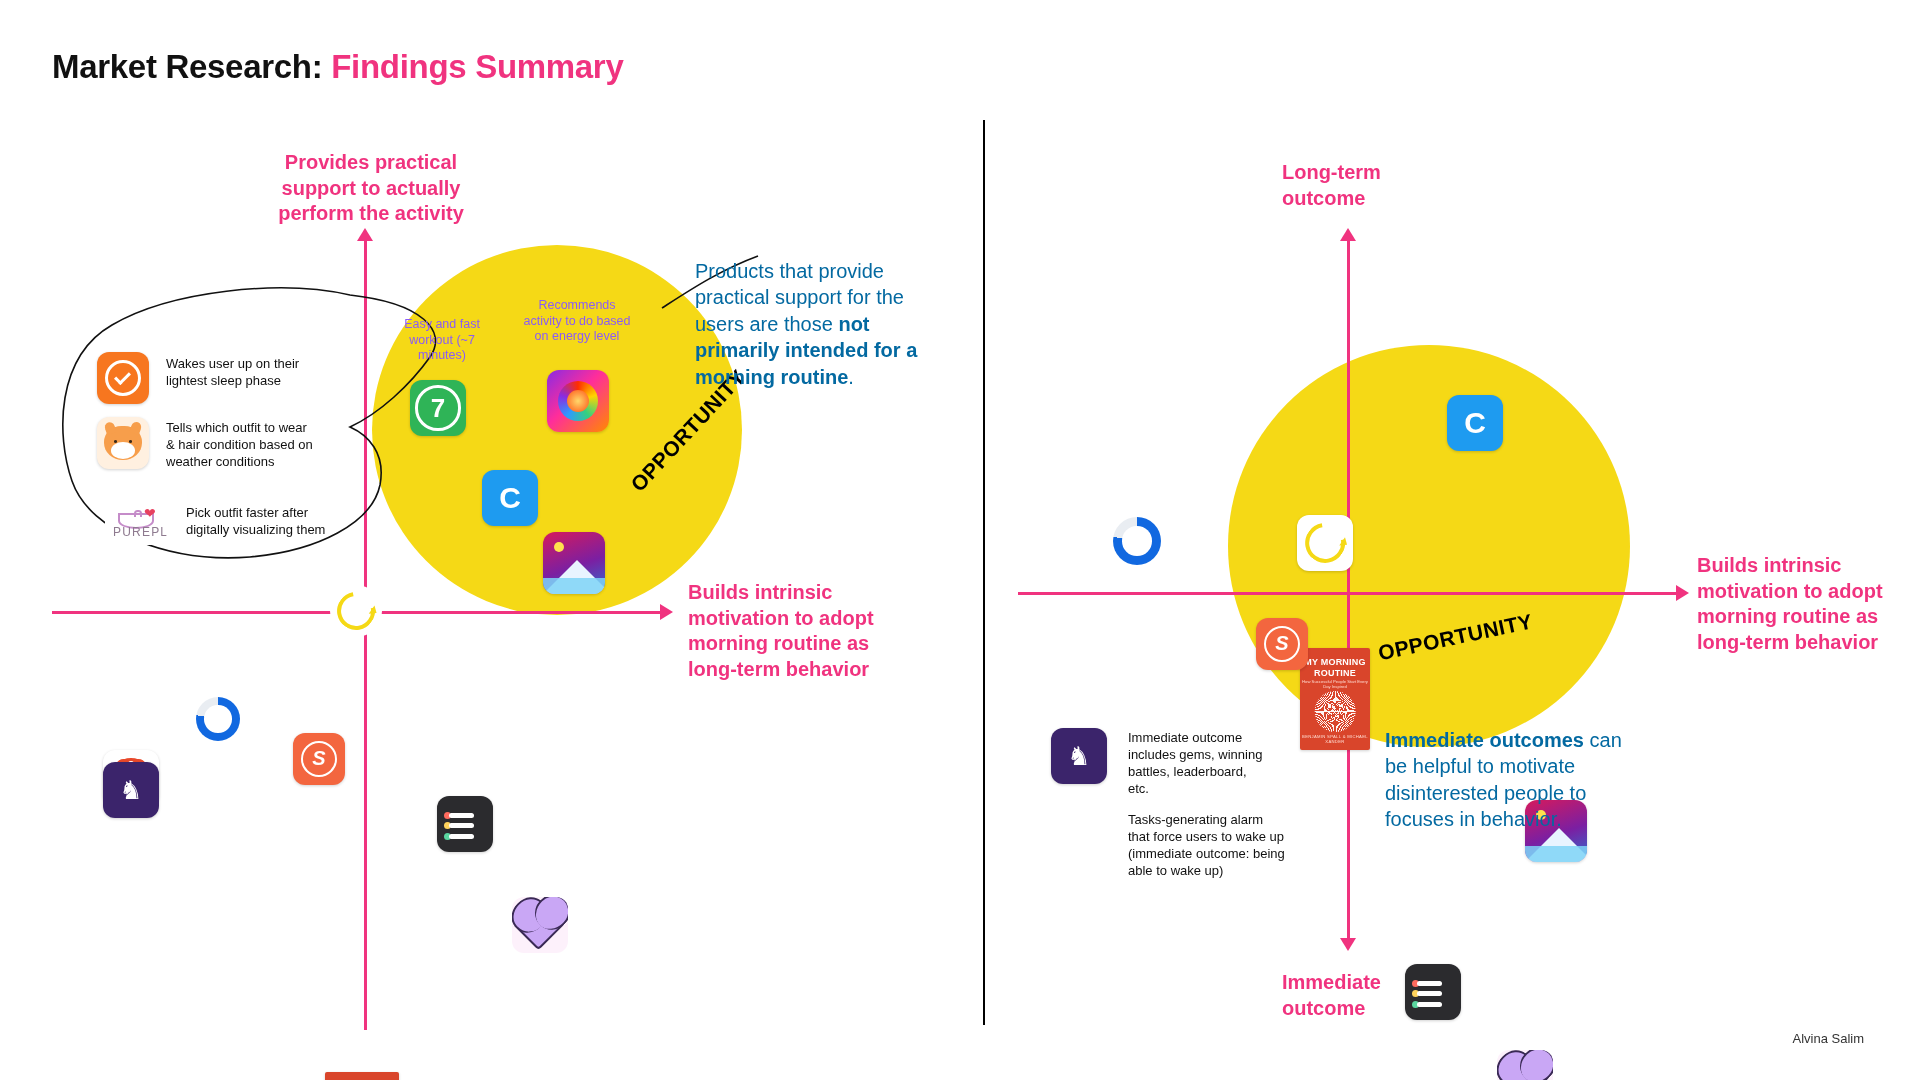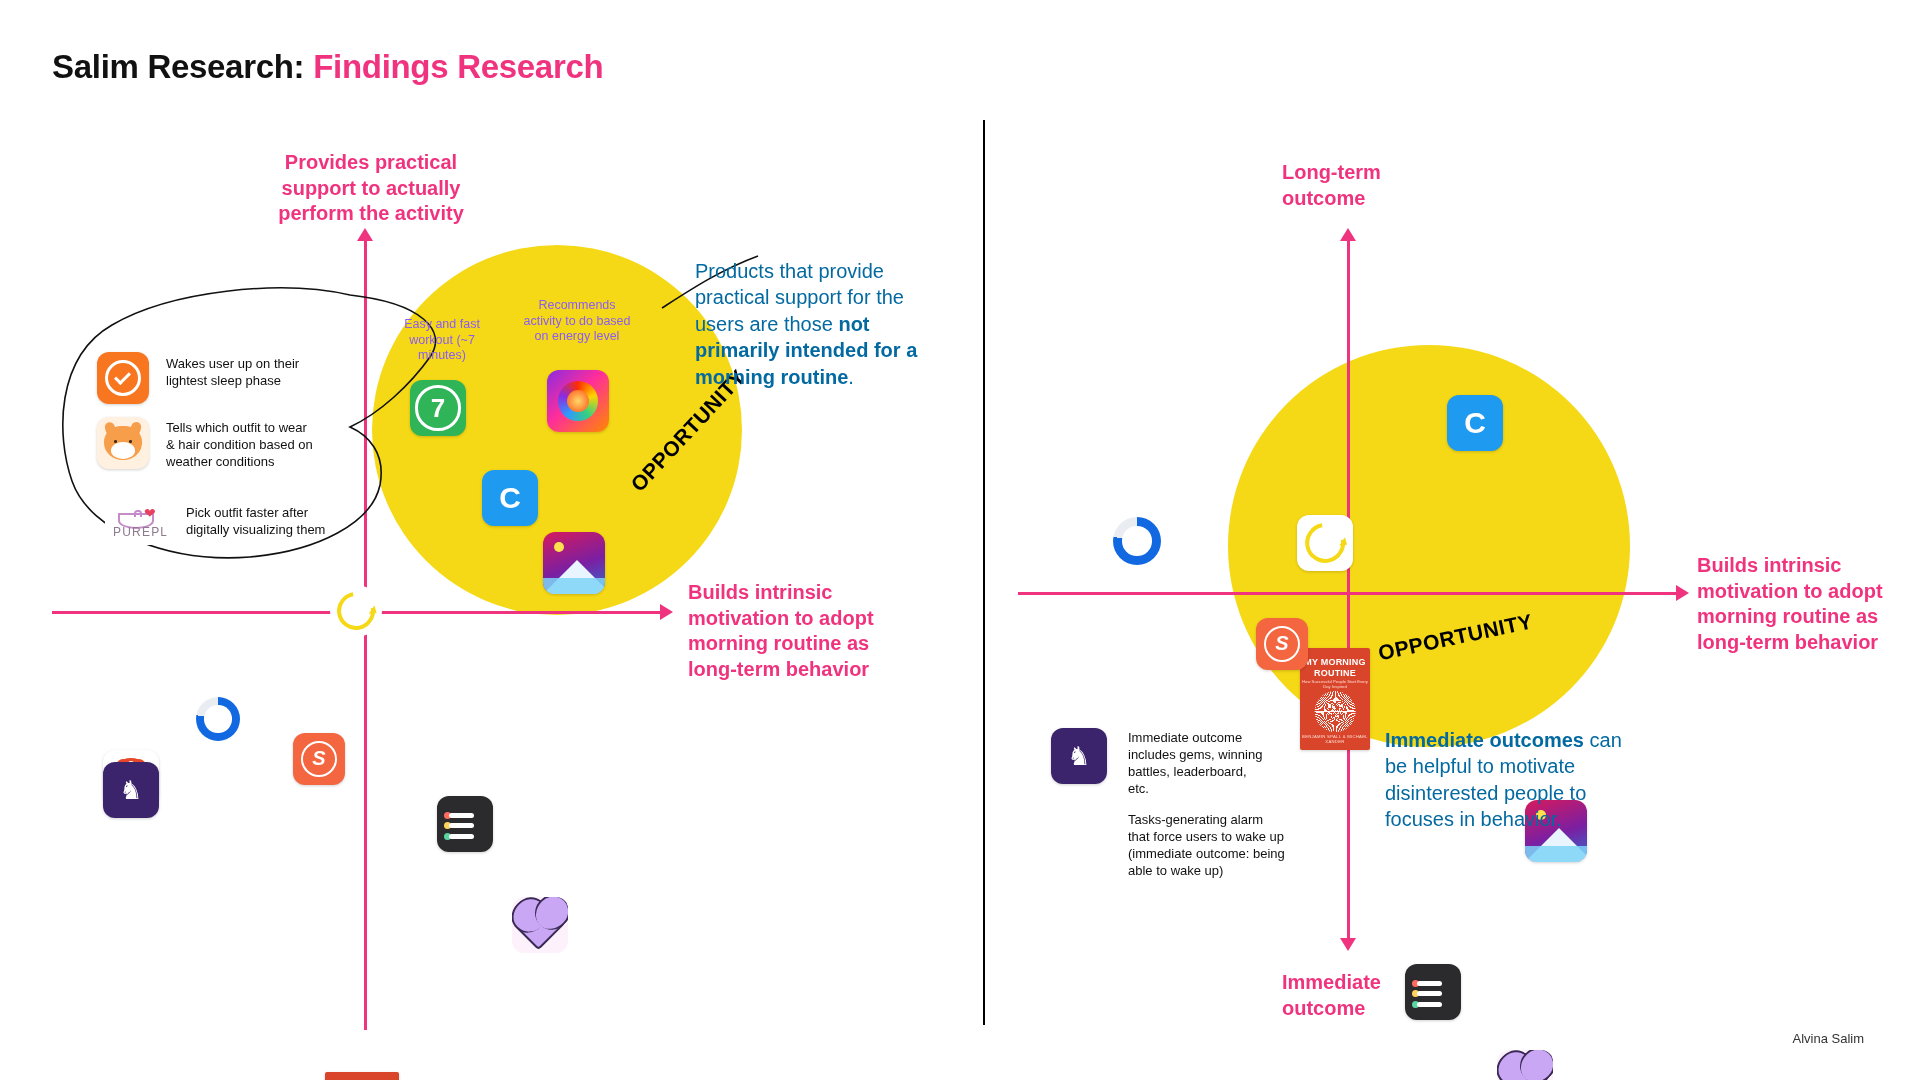--- a/index.html
+++ b/index.html
@@ -240,22 +240,22 @@
 
   
   #credit{right:56px;bottom:34px;font-size:13px;color:#333;}
 </style>
 </head>
 <body>
 
 <div class="stage">
 
   <div class="abs" id="title">
-    <span>Salim Research:</span>
-    <span class="accent">Findings Research</span>
+    <span>Market Research:</span>
+    <span class="accent">Findings Summary</span>
   </div>
 
   <div class="abs" id="divider"></div>
 
   <div class="abs blob" style="left:372px;top:245px;width:370px;height:370px;"></div>
   <div class="abs opp-text" style="left:626px;top:480px;transform:rotate(-47deg);transform-origin:left top;">OPPORTUNITY</div>
 
   <div class="abs arrow-up" style="left:357px;top:228px;"></div>
   <div class="abs axis-line axis-v" style="left:364px;top:240px;height:790px;"></div>
 

